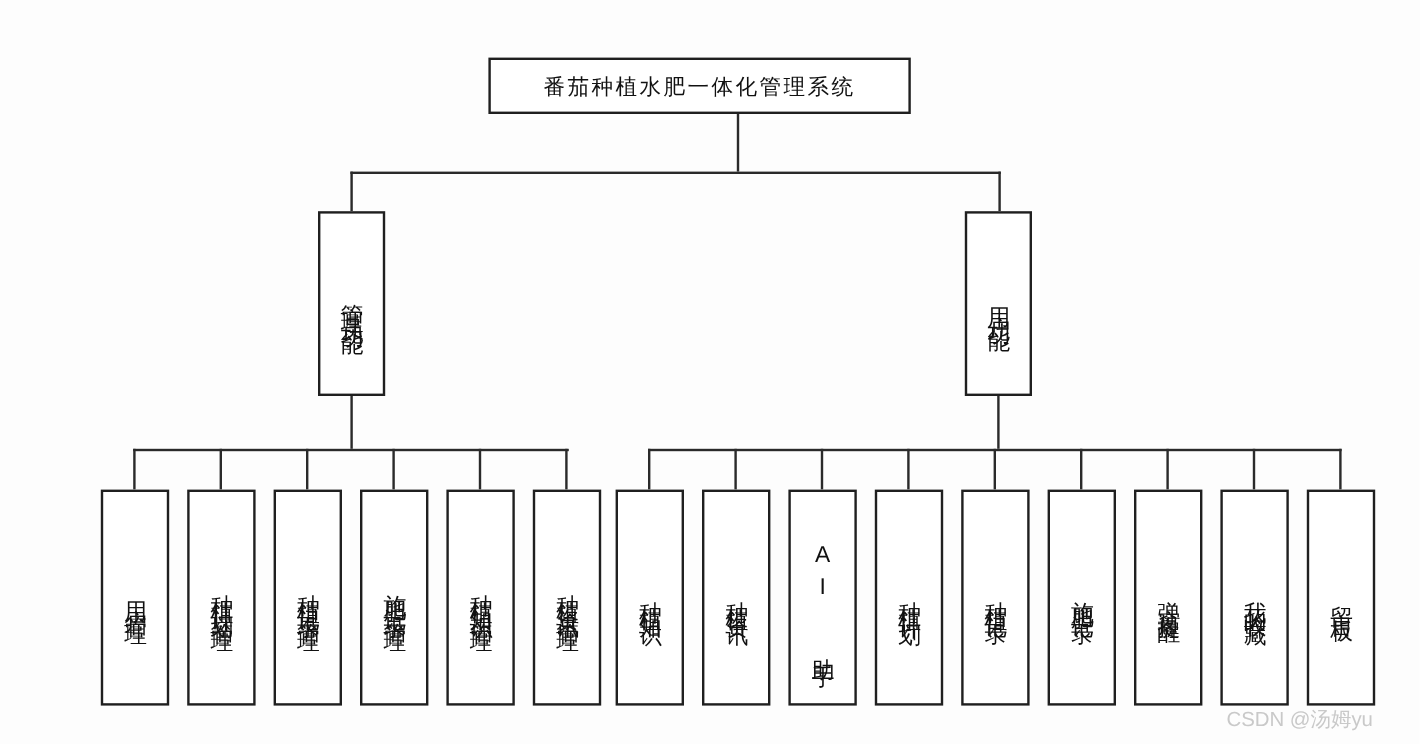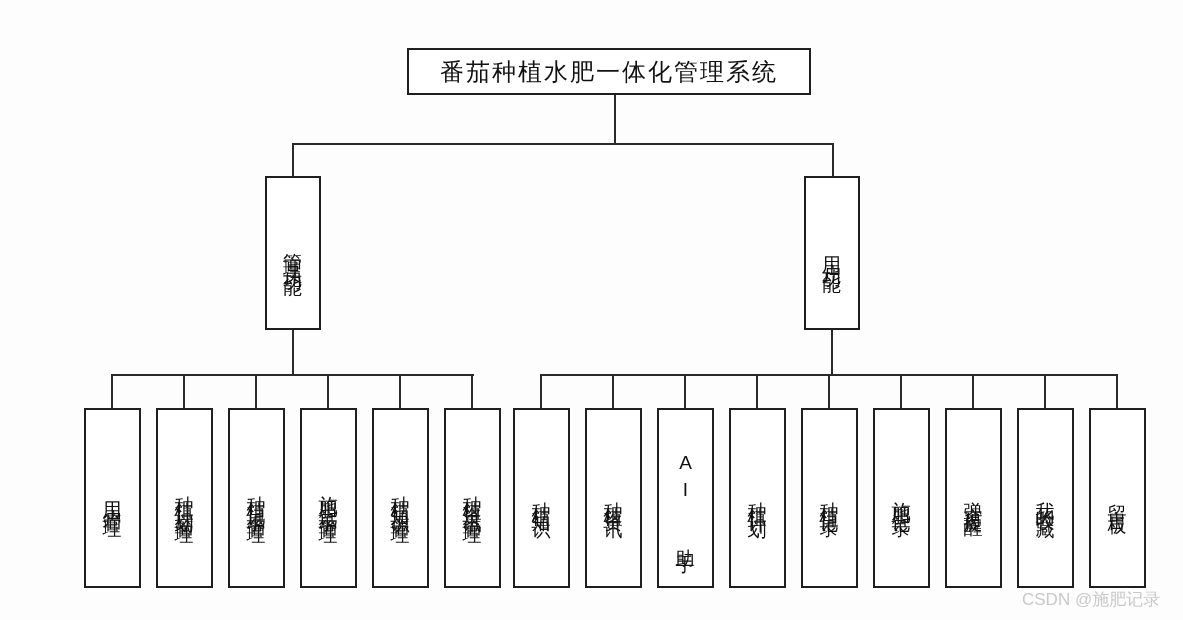--- a/index.html
+++ b/index.html
@@ -19,22 +19,22 @@
     background: #ffffff;
     border: 2px solid #1f1f1f;
     display: flex;
     align-items: center;
     justify-content: center;
     color: #111111;
   }
 
   .node-root {
     left: 407px; top: 48px;
-    width: 404px; height: 47px;
-    font-size: 24px;
+    width: 352px; height: 47px;
+    font-size: 18px;
     letter-spacing: 2px;
   }
 
   .vtext {
     writing-mode: vertical-rl;
     text-orientation: upright;
     letter-spacing: 6px;
     font-size: 19px;
     line-height: 1;
     white-space: nowrap;
@@ -145,15 +145,15 @@
   <div class="node node-leaf" style="left:945px;">
     <span class="vtext">弹窗提醒</span>
   </div>
   <div class="node node-leaf" style="left:1017px;">
     <span class="vtext">我的收藏</span>
   </div>
   <div class="node node-leaf" style="left:1089px;">
     <span class="vtext">留言板</span>
   </div>
 
-  <div class="watermark">CSDN @施肥记录</div>
+  <div class="watermark">CSDN @汤姆yu</div>
 
 </div>
 
 </body></html>

